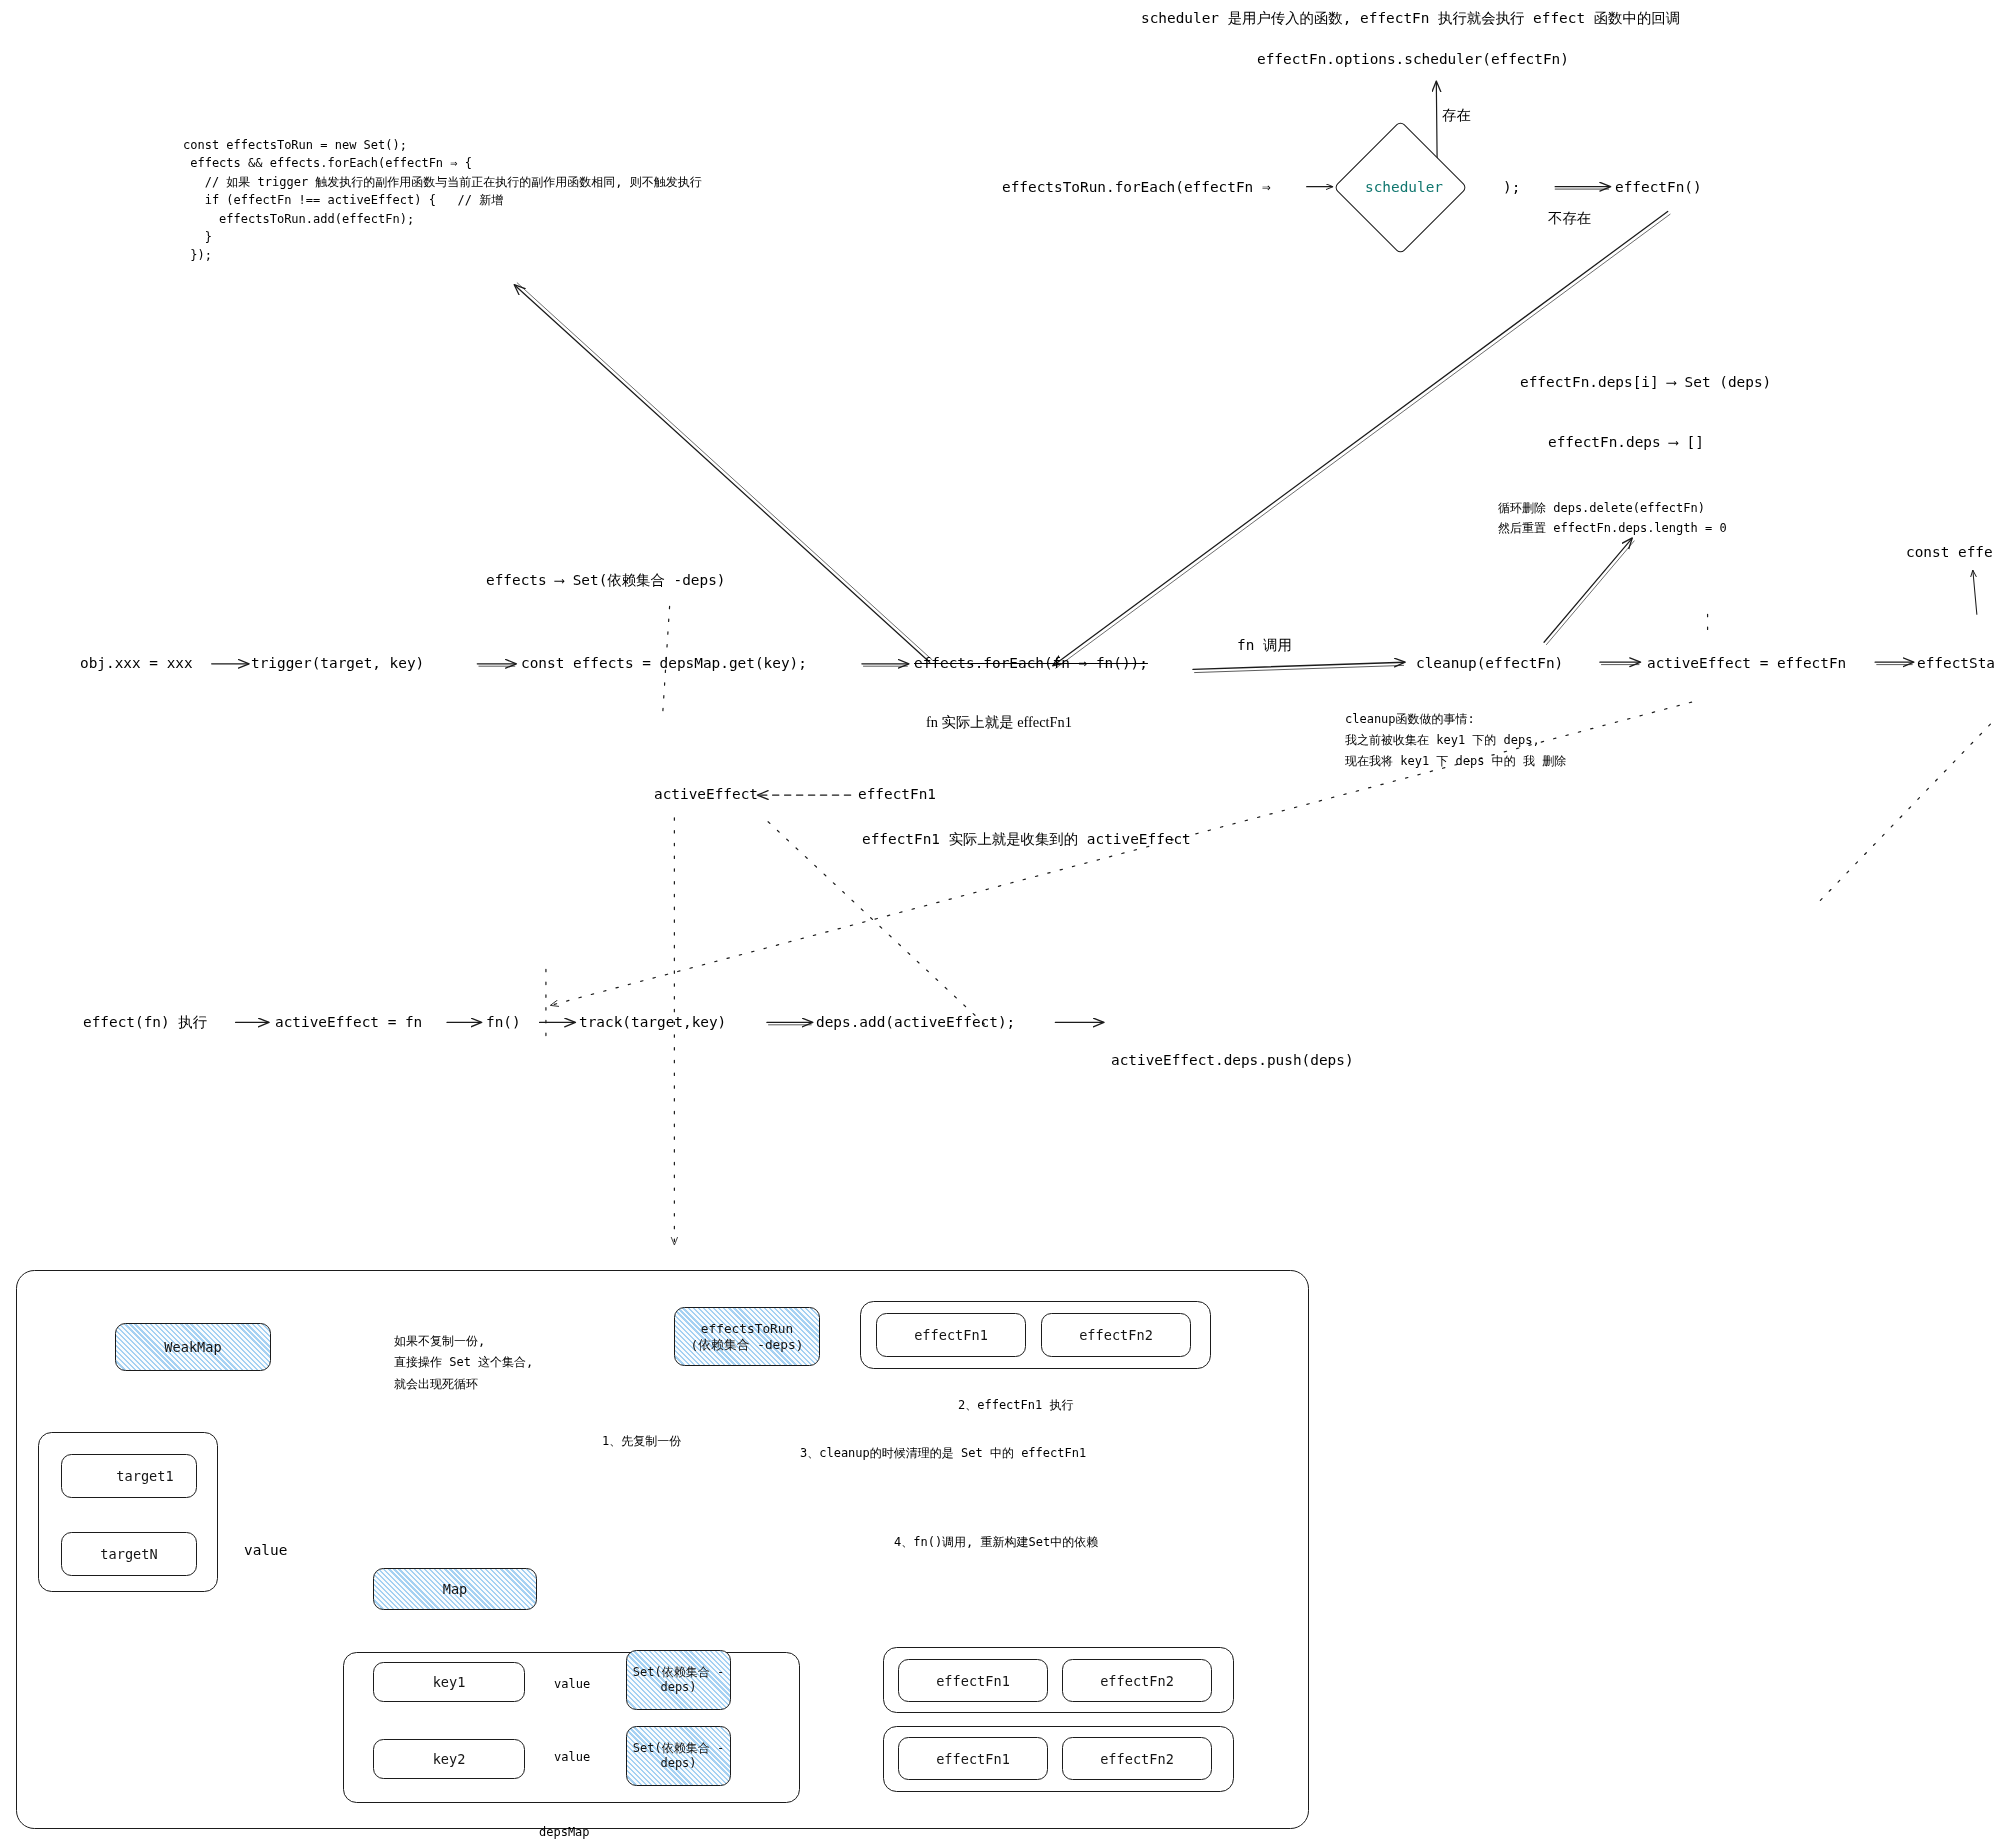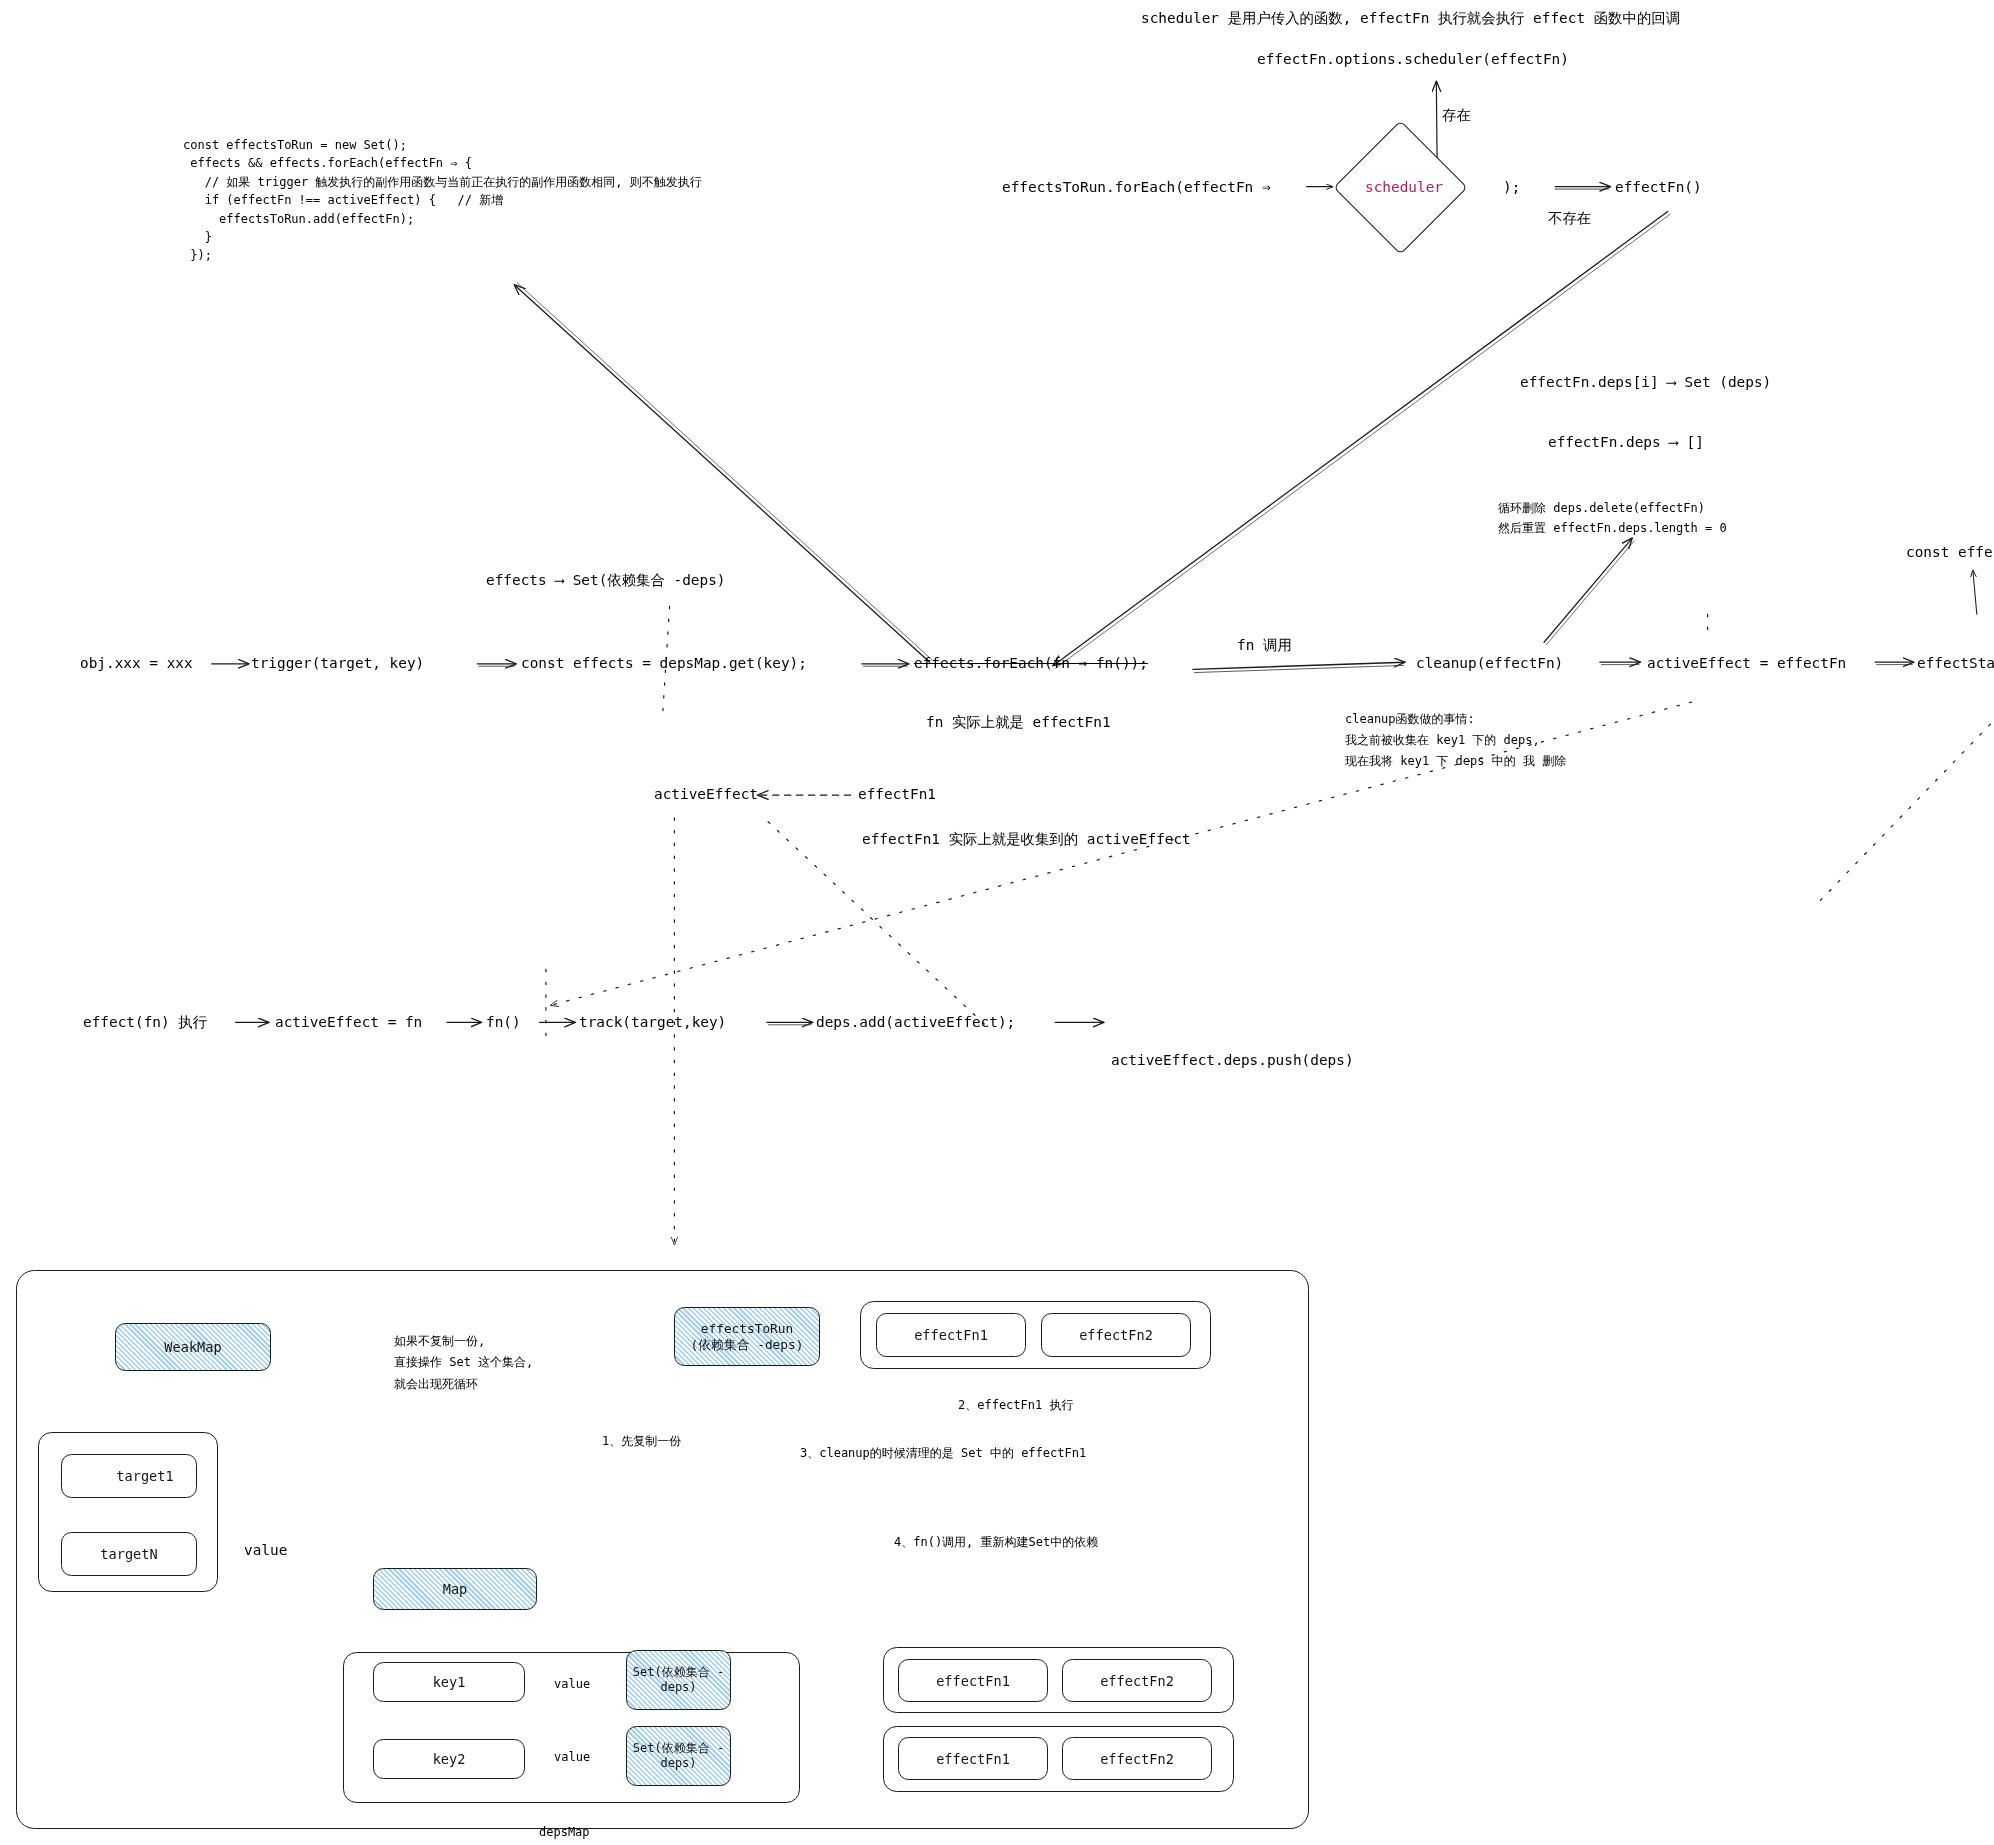--- a/index.html
+++ b/index.html
@@ -73,21 +73,21 @@
     box-sizing:border-box;
     border:1.6px solid #1b1b1b;
     background:#fff;
     transform:rotate(45deg);
     border-radius:5.6px;
   }
   .diamond-label{
     position:absolute;
     font-family:"DejaVu Sans Mono","Liberation Mono",monospace;
     font-size:14.4px;
-    color:#be185d;
+    color:#0f766e;
     white-space:pre;
   }
   .twoline{flex-direction:column;}
 </style>
 </head>
 <body>
 
 <div id="canvas">
 
   <svg id="wires" viewBox="0 0 7602 4625" xmlns="http://www.w3.org/2000/svg">
@@ -234,21 +234,21 @@
   <div class="txt s36" style="left:80px;top:654px;">obj.xxx = xxx</div>
   <div class="txt s36" style="left:251px;top:654px;">trigger(target, key)</div>
   <div class="txt s36" style="left:521px;top:654px;">const effects = depsMap.get(key);</div>
   <div class="txt s36 strike" style="left:914px;top:654px;">effects.forEach(fn ⇒ fn());</div>
   <div class="txt s36" style="left:1416px;top:654px;">cleanup(effectFn)</div>
   <div class="txt s36" style="left:1647px;top:654px;">activeEffect = effectFn</div>
   <div class="txt s36" style="left:1917px;top:654px;">effectStack.push(effectFn);</div>
 
   <div class="txt s36" style="left:1237px;top:636px;">fn 调用</div>
 
-  <div class="txt s36" style="left:926px;top:713px;">fn 实际上就是 effectFn1</div>
+  <div class="txt s36" style="left:926px;top:713px;font-family:Liberation Serif, serif;">fn 实际上就是 effectFn1</div>
 
   <div class="txt s34" style="left:1345px;top:710px;">cleanup函数做的事情:</div>
   <div class="txt s34" style="left:1345px;top:731px;">我之前被收集在 key1 下的 deps,</div>
   <div class="txt s34" style="left:1345px;top:752px;">现在我将 key1 下 deps 中的 我 删除</div>
 
   <div class="txt s36" style="left:654px;top:785px;">activeEffect</div>
   <div class="txt s36" style="left:858px;top:785px;">effectFn1</div>
   <div class="txt s36" style="left:862px;top:830px;">effectFn1 实际上就是收集到的 activeEffect</div>
 
   <div class="txt s36" style="left:83px;top:1013px;">effect(fn) 执行</div>

